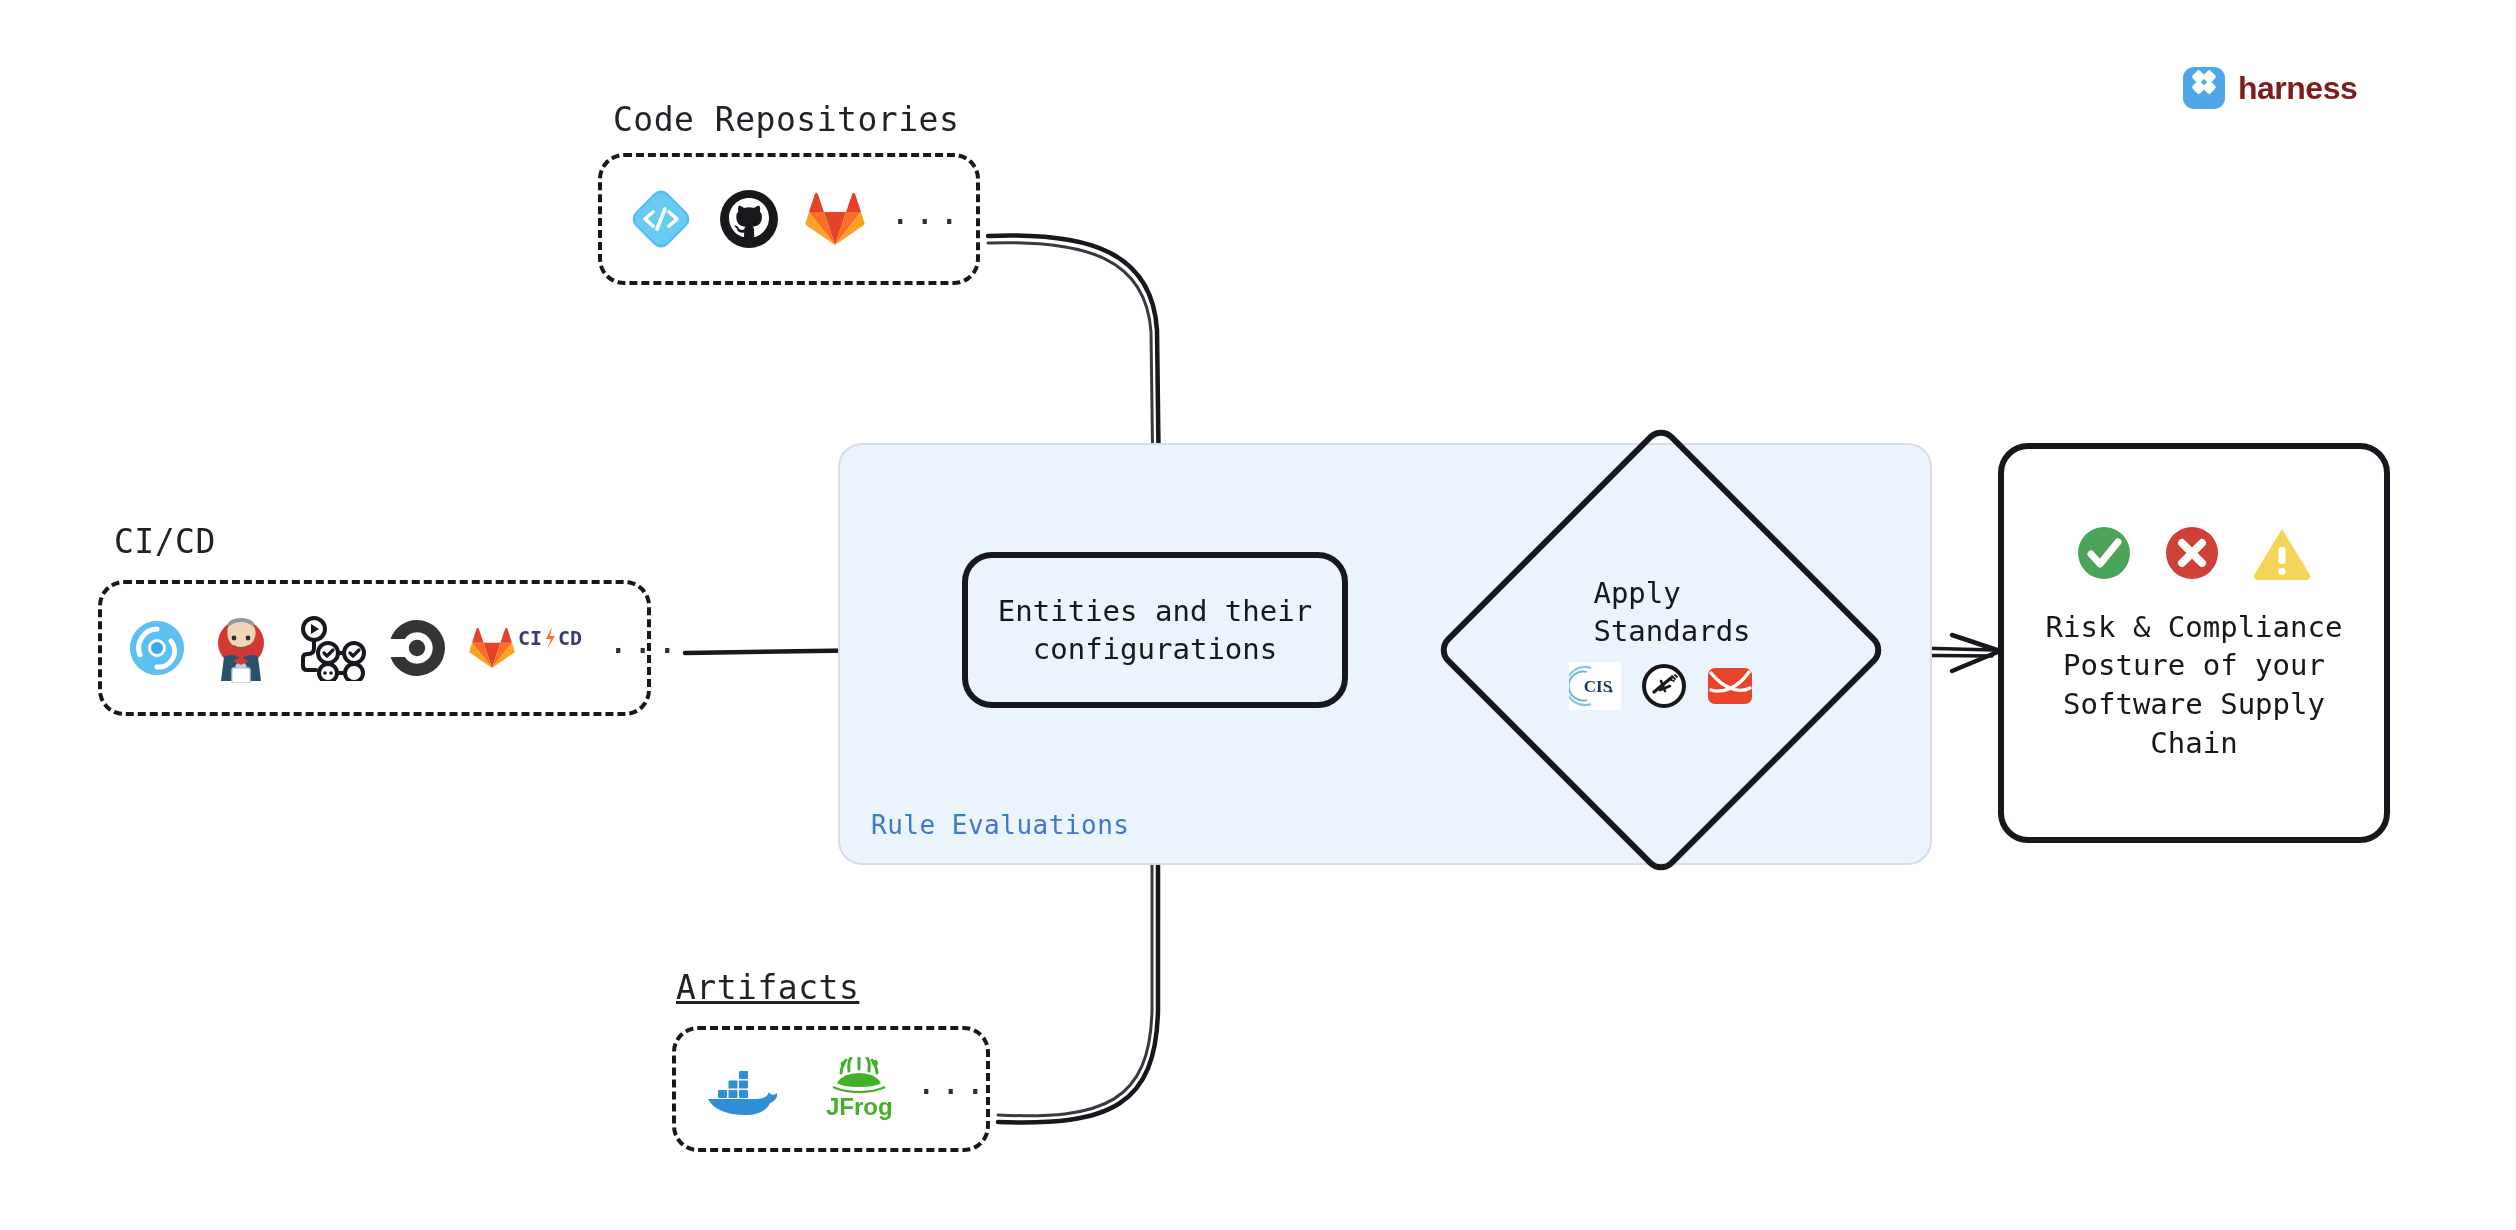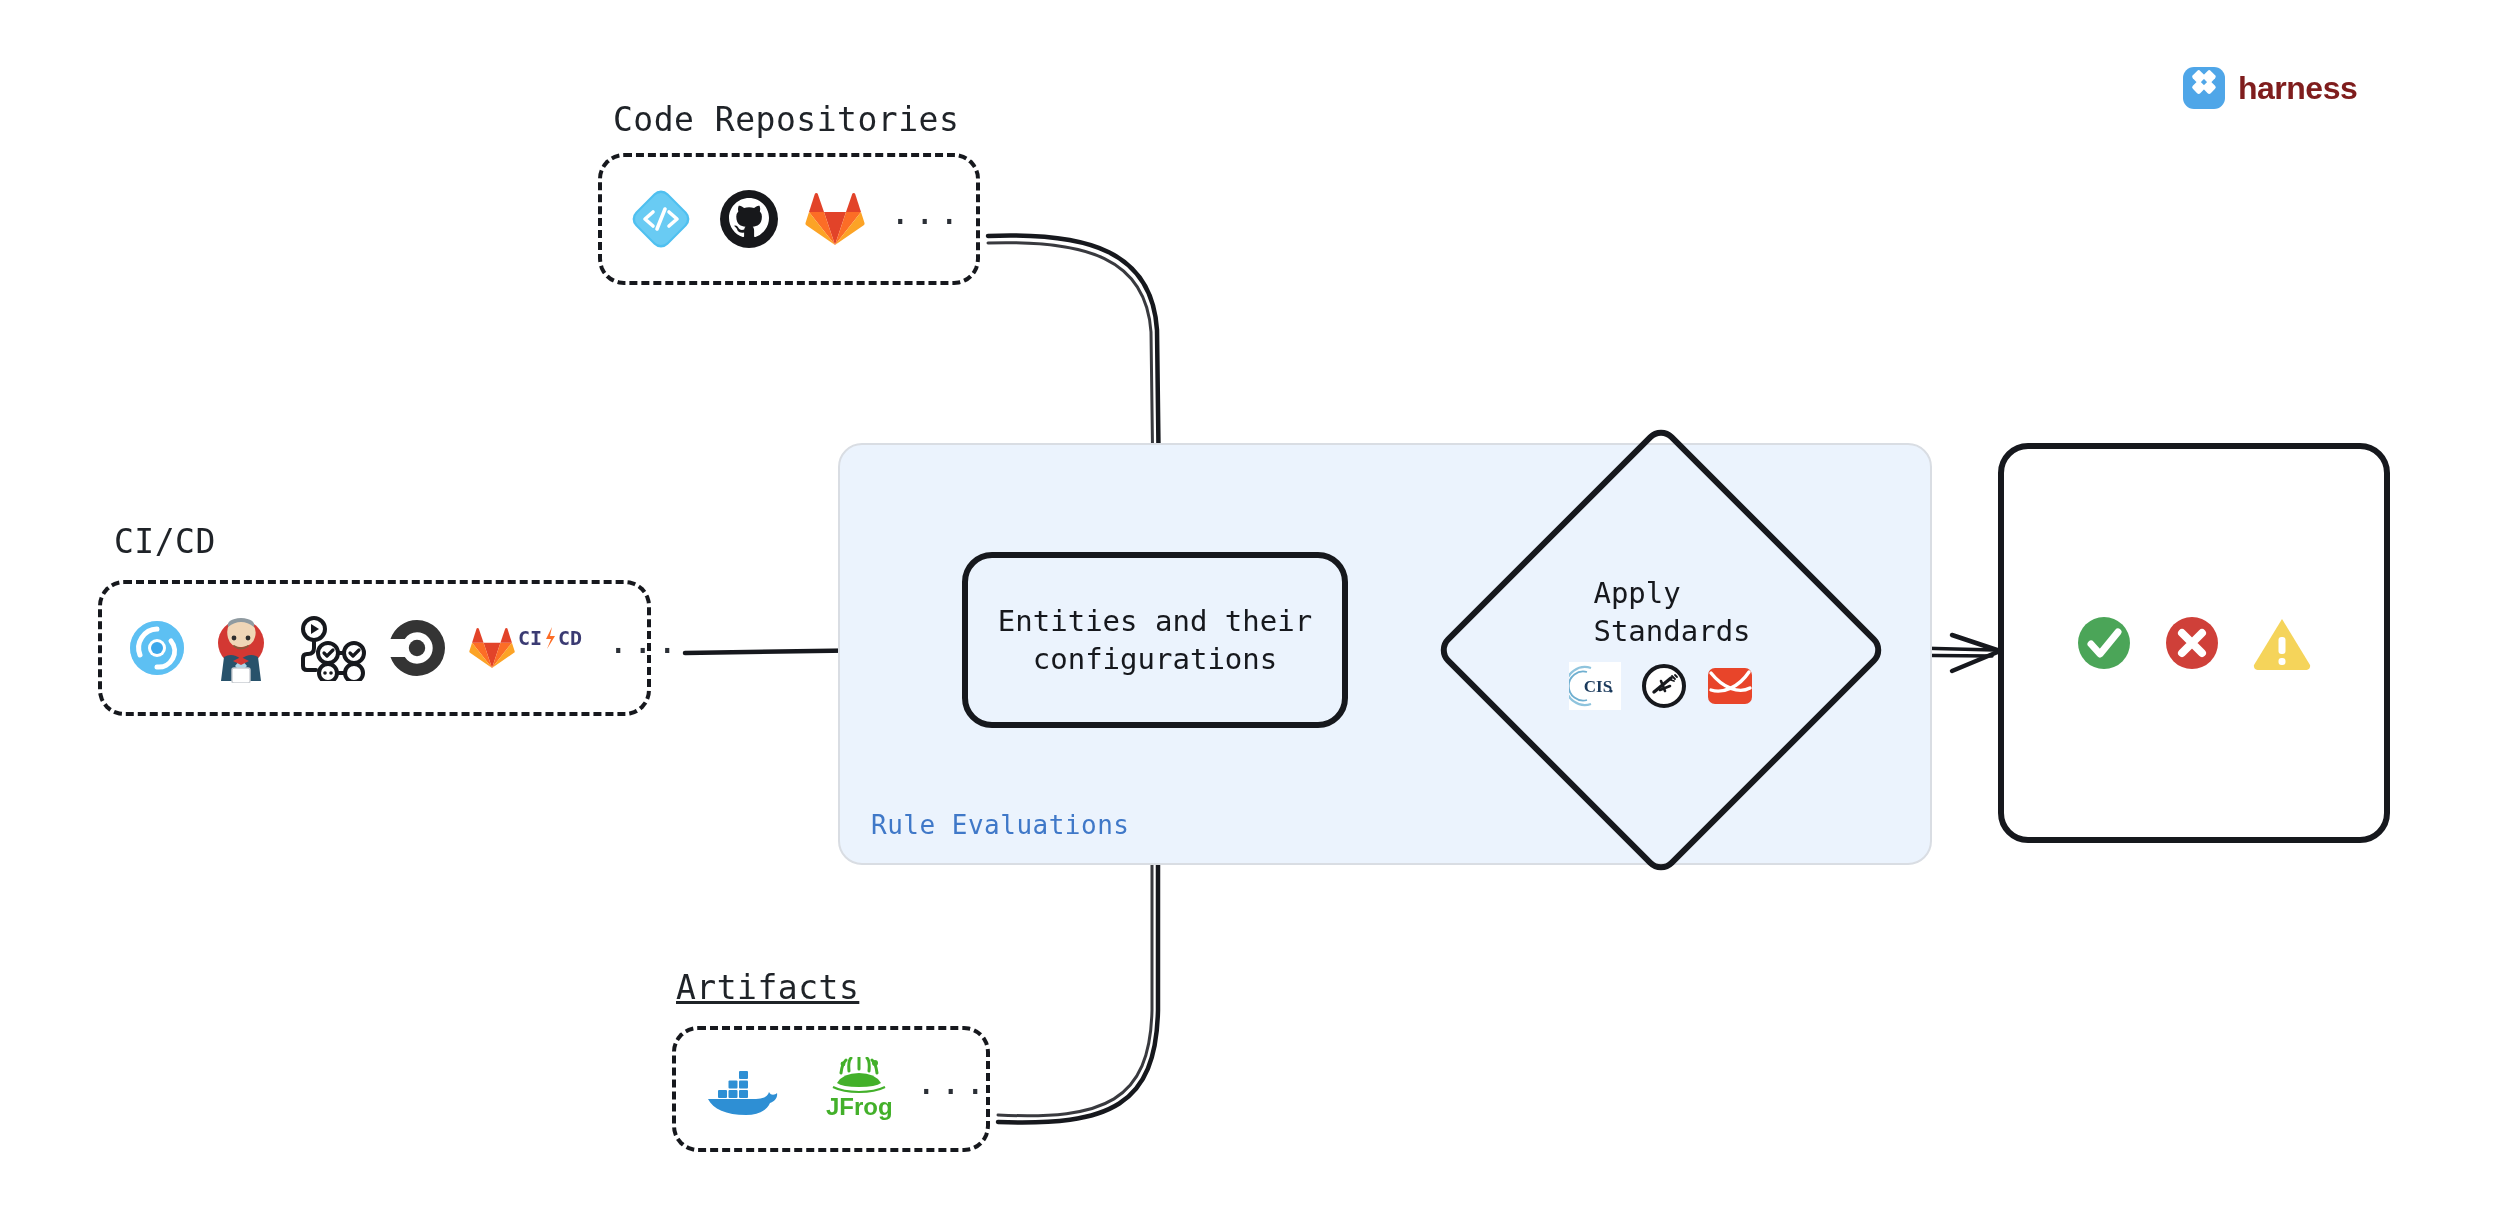--- a/index.html
+++ b/index.html
@@ -82,21 +82,21 @@
     <path d="M1878,647 L1994,650" fill="none" stroke="#16181d" stroke-width="3.5" stroke-linecap="round"></path>
     <path d="M1878,655 L1992,656" fill="none" stroke="#16181d" stroke-width="3.5" stroke-linecap="round"></path>
     <path d="M1952,635 L2000,651 L1952,671" fill="none" stroke="#16181d" stroke-width="4.5" stroke-linecap="round" stroke-linejoin="round"></path>
   </g>
 </svg>
 
 <div class="abs panel" style="left:838px;top:443px;width:1090px;height:418px;"></div>
 
 <div class="abs panel-label" style="left:871px;top:810px;">Rule Evaluations</div>
 
-<div class="abs node-box" style="left:962px;top:552px;width:386px;height:176px;">
+<div class="abs node-box" style="left:962px;top:552px;width:386px;height:156px;">
   <div class="node-text">Entities and their
 configurations</div>
 </div>
 
 <div class="abs" style="left:1500px;top:489px;width:322px;height:322px;">
   <div class="diamond-shape"></div>
   <div class="abs" style="left:0;top:0;width:100%;height:100%;display:flex;flex-direction:column;align-items:center;justify-content:center;">
     <div class="diamond-text" style="margin-top:-16px;">Apply
 Standards</div>
     <div class="icon-row" style="gap:20px;margin-top:12px;">
@@ -146,20 +146,24 @@
       </svg>
     </span>
     <span>
       <svg width="62" height="56" viewBox="0 0 62 56">
         <path d="M31 4 L59 50 a4 4 0 0 1 -3.5 5 L6.5 55 a4 4 0 0 1 -3.5 -5 Z" fill="#F5D45A"></path>
         <rect x="27.5" y="22" width="7" height="17" rx="3" fill="#fff"></rect>
         <rect x="27.5" y="43" width="7" height="7" rx="3" fill="#fff"></rect>
       </svg>
     </span>
   </div>
+  <div class="out-text">Risk &amp; Compliance
+Posture of your
+Software Supply
+Chain</div>
 </div>
 
 <div class="abs group-label" style="left:613px;top:100px;">Code Repositories</div>
 
 <div class="abs dashed-box" style="left:598px;top:153px;width:382px;height:132px;padding:0 26px;">
   <div class="icon-row" style="gap:24px;">
 
     <span>
       <svg width="66" height="66" viewBox="0 0 66 66">
         <rect x="10" y="10" width="46" height="46" rx="10" fill="#4FC0F0" transform="rotate(45 33 33)"></rect>

